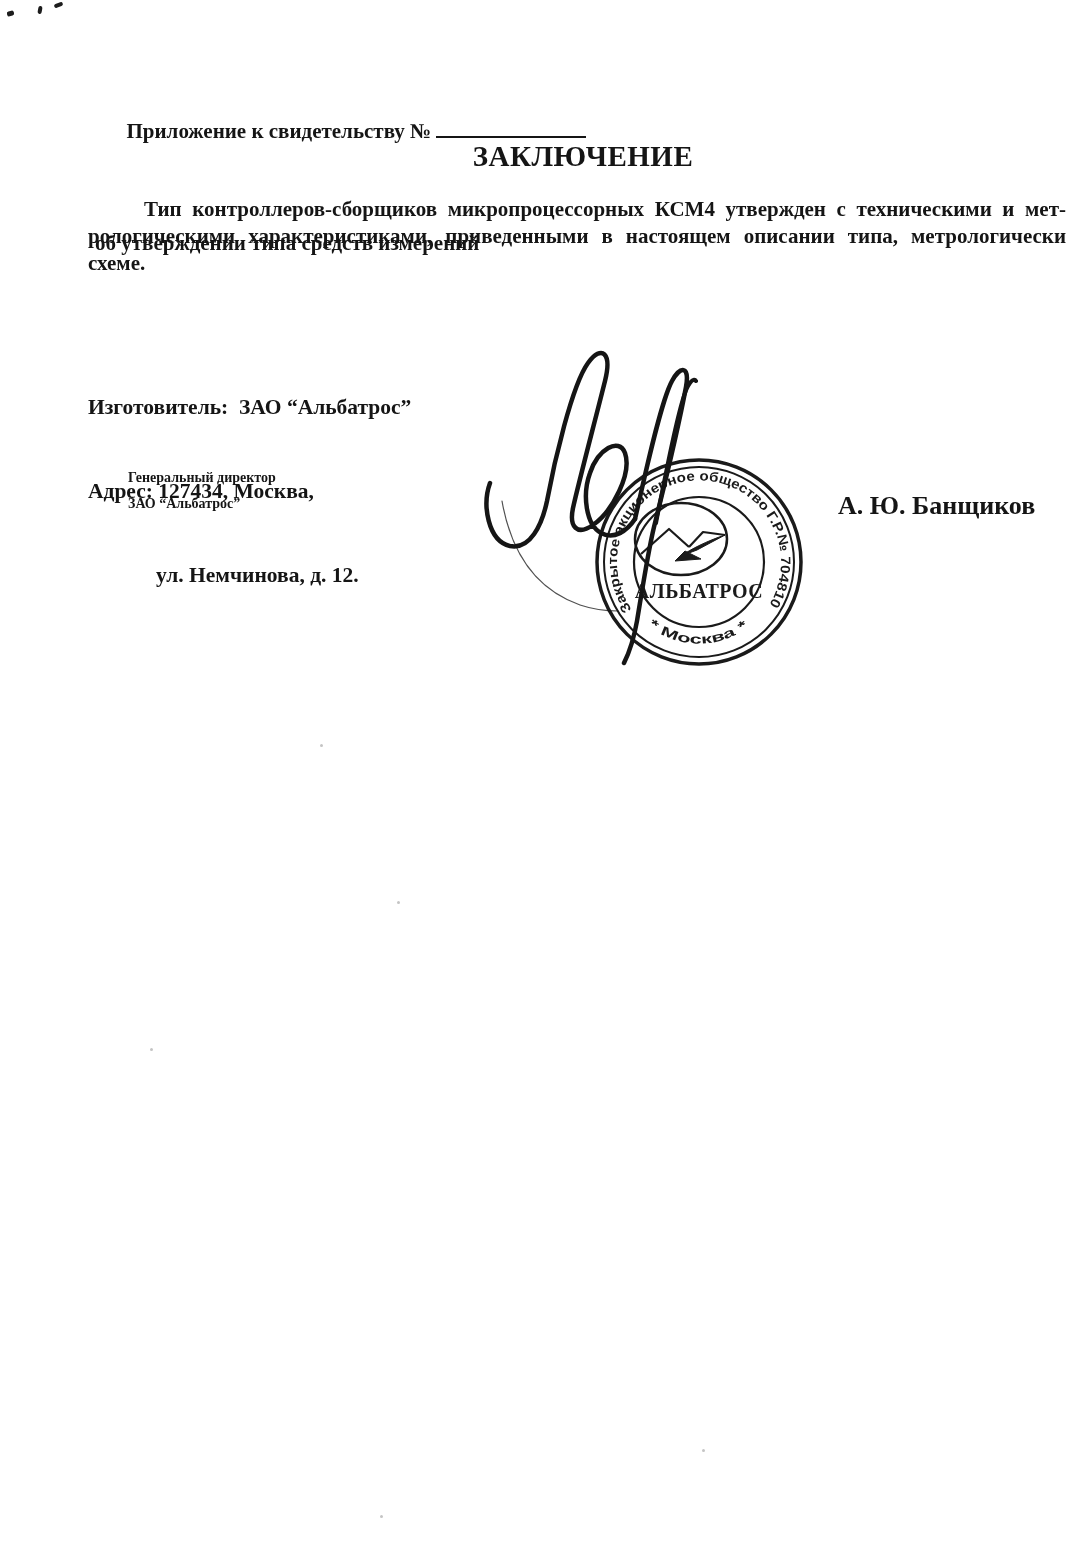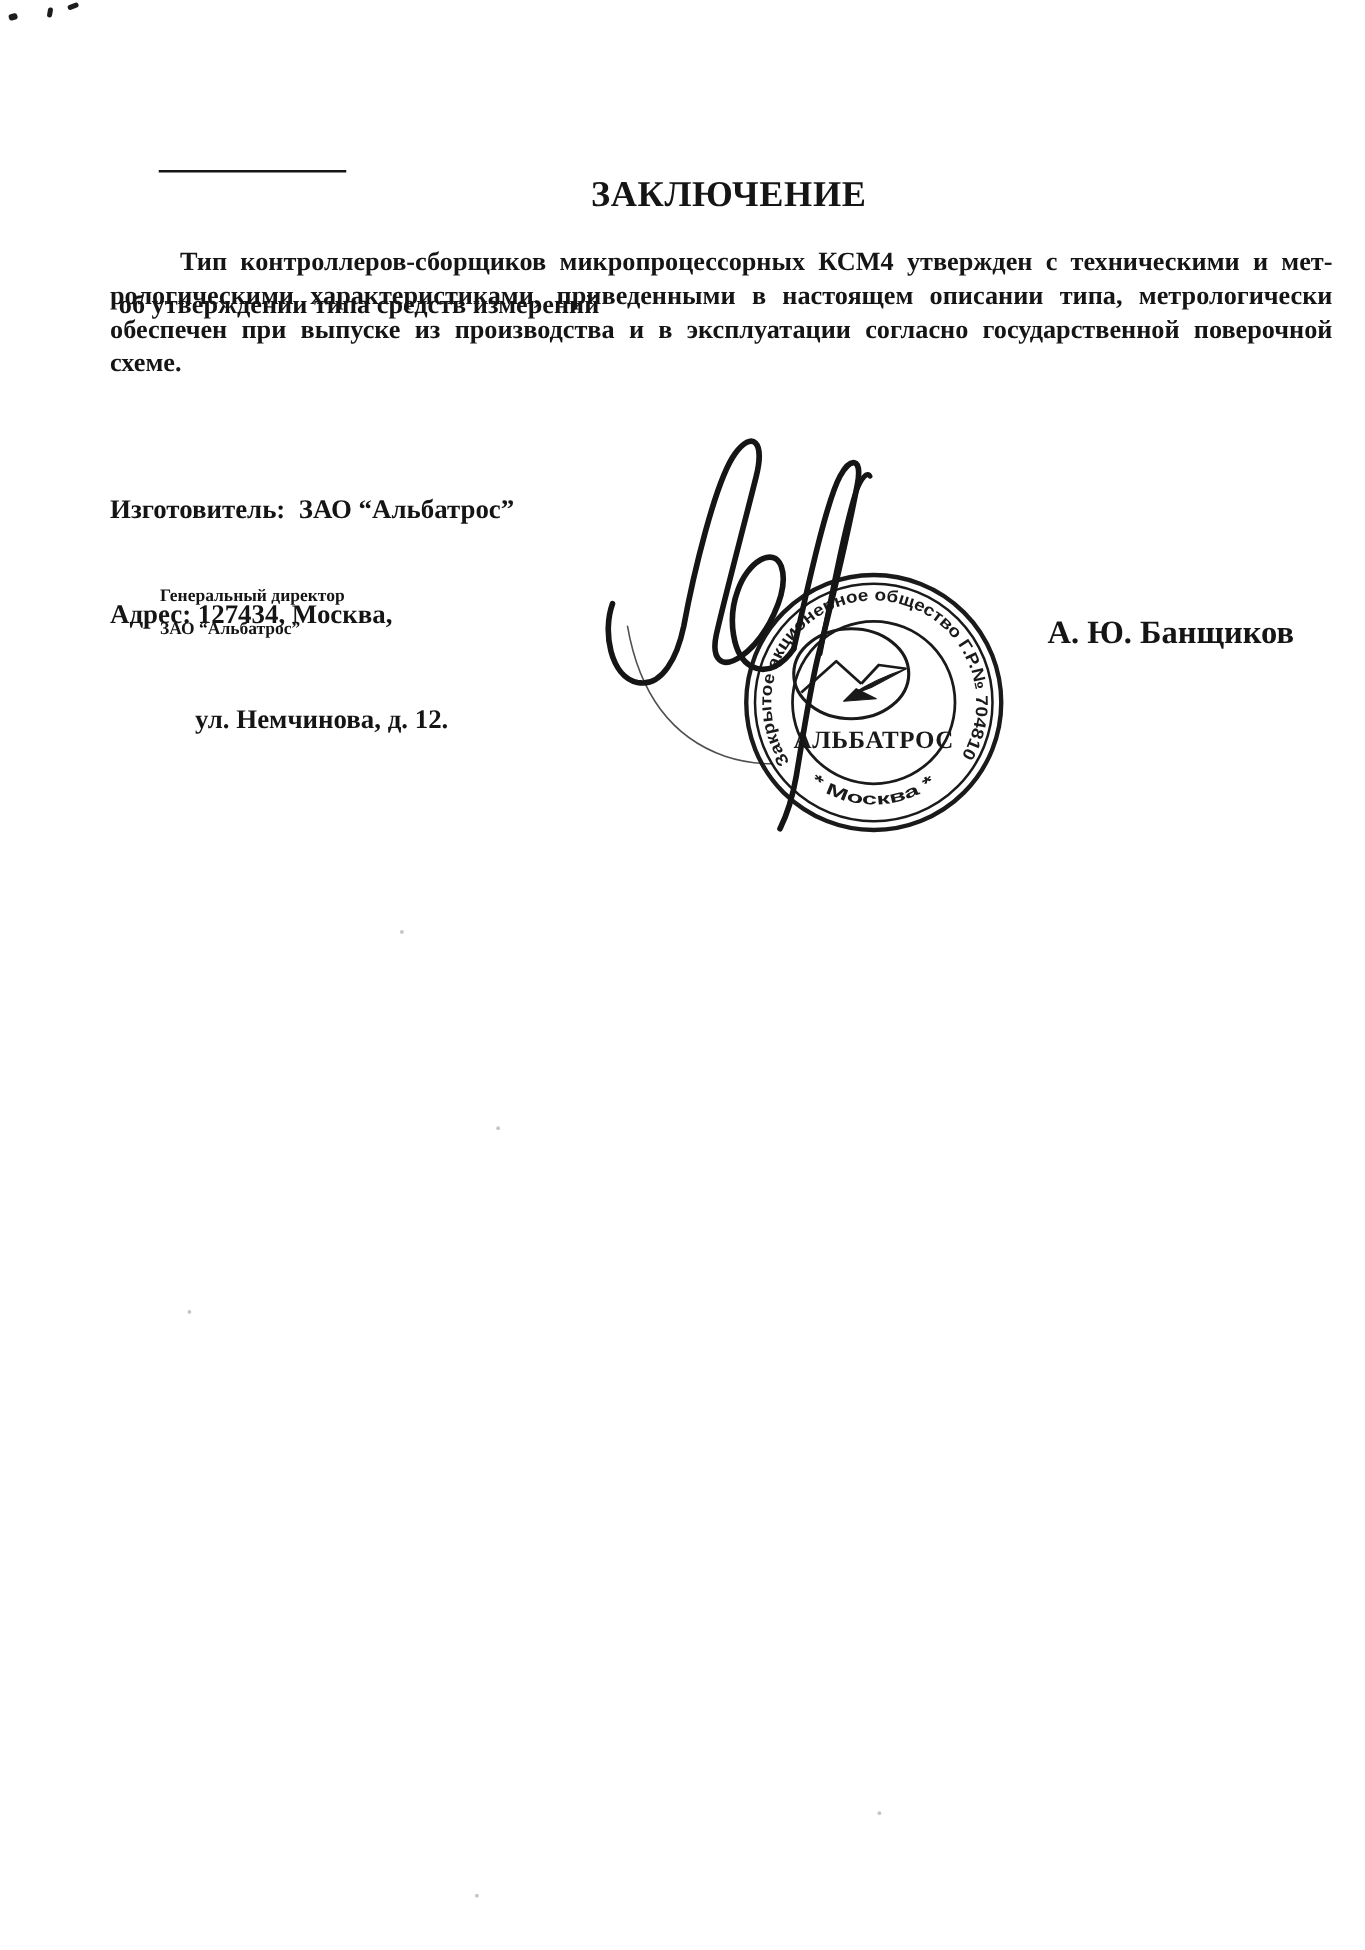--- a/index.html
+++ b/index.html
@@ -54,32 +54,31 @@
   <div class="speck" style="left:38px;top:6px;width:4px;height:8px;border-radius:2px;transform:rotate(10deg);"></div>
   <div class="speck" style="left:54px;top:3px;width:9px;height:4px;border-radius:2px;transform:rotate(-20deg);"></div>
   <div class="dot" style="left:320px;top:744px;"></div>
   <div class="dot" style="left:397px;top:901px;"></div>
   <div class="dot" style="left:150px;top:1048px;"></div>
   <div class="dot" style="left:702px;top:1449px;"></div>
   <div class="dot" style="left:380px;top:1515px;"></div>
 
   <div class="abs hdr hdr-left">
     <div>
-      <span class="blank-line"></span>
+      <span>Приложение к свидетельству № </span><span class="blank-line"></span>
     </div>
     <div>об утверждении типа средств измерений</div>
   </div>
 
 
   <div class="abs doc-title">ЗАКЛЮЧЕНИЕ</div>
 
   <div class="abs para">
     <div class="pline first">Тип контроллеров-сборщиков микропроцессорных КСМ4 утвержден с техническими и мет-</div>
     <div class="pline">рологическими характеристиками, приведенными в настоящем описании типа, метрологически</div>
-    <div class="pline">обеспечен при выпуске из производства и в эксплуатации согласно государственной поверочной</div>
     <div class="pline last">схеме.</div>
   </div>
 
   <div class="abs manuf">
     <div>Изготовитель:  ЗАО “Альбатрос”</div>
     <div>Адрес: 127434, Москва,</div>
     <div class="indent">ул. Немчинова, д. 12.</div>
   </div>
 
   <div class="abs signatory">

